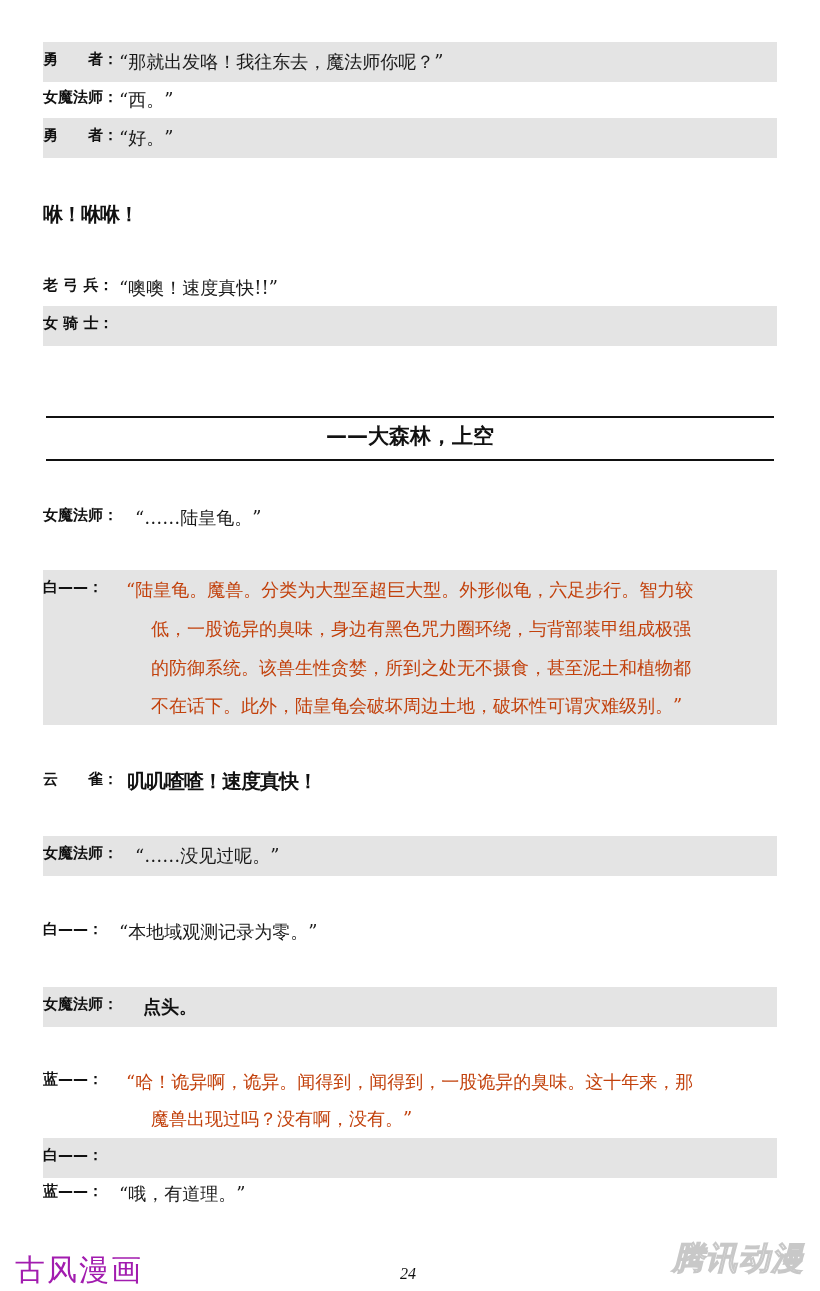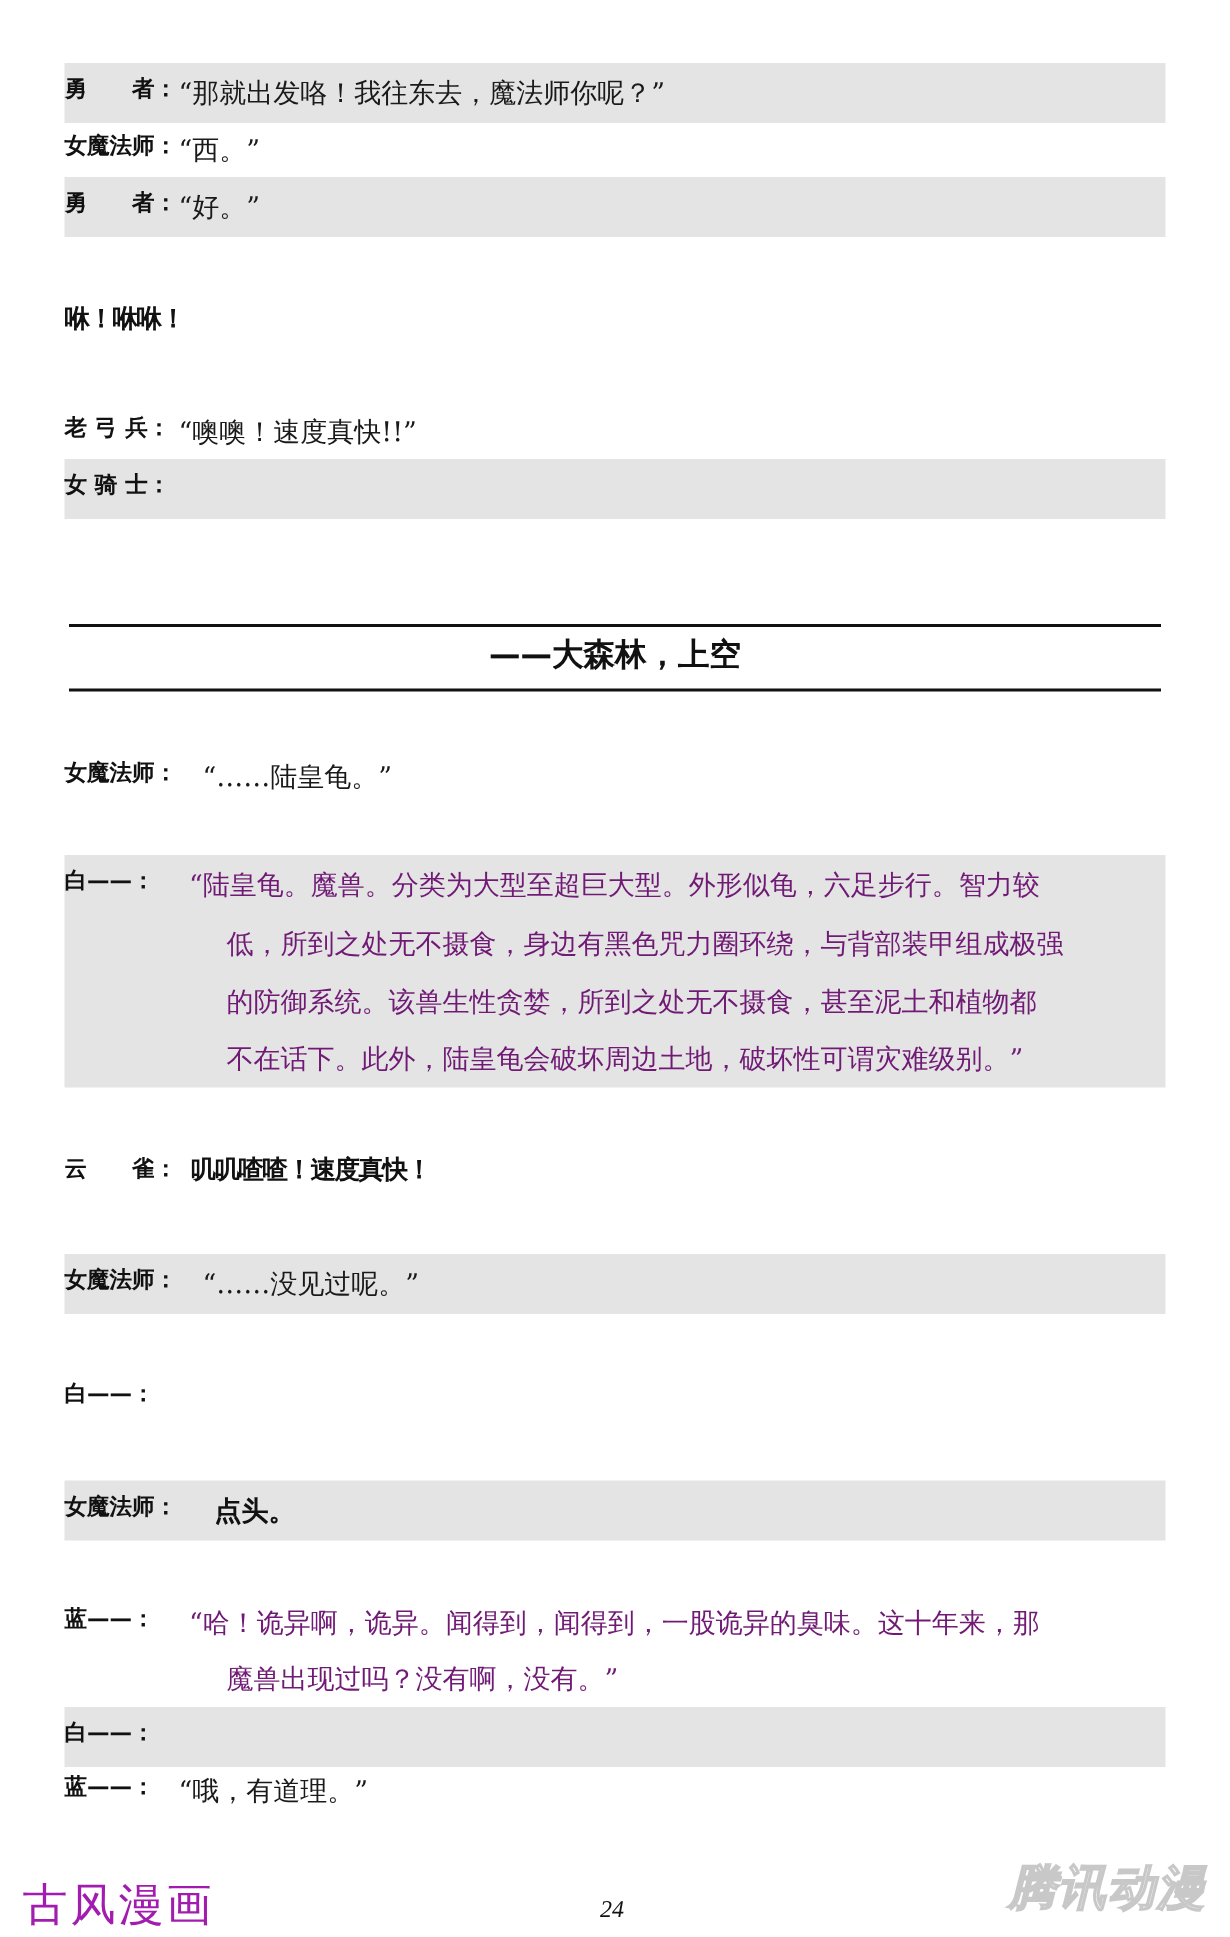--- a/index.html
+++ b/index.html
@@ -14,25 +14,25 @@
     font-family: "DejaVu Sans", "Liberation Sans", sans-serif;
     font-weight: bold; font-size: 15px; color: #111;
     white-space: nowrap; flex: 0 0 auto;
   }
   .txt {
     font-family: "DejaVu Serif", "Liberation Serif", serif;
     font-size: 18px; color: #1a1a1a; white-space: nowrap;
   }
   .sfx {
     font-family: "DejaVu Sans", "Liberation Sans", sans-serif;
-    font-weight: bold; font-size: 17px; color: #111; letter-spacing: -1px;
+    font-weight: bold; font-size: 20px; color: #111; letter-spacing: -1px;
   }
   .para {
     position: absolute; font-family: "DejaVu Serif", "Liberation Serif", serif;
-    font-size: 18px; color: #701a75; white-space: nowrap;
+    font-size: 18px; color: #c2410c; white-space: nowrap;
   }
   .hline { position: absolute; left: 46px; width: 728px; height: 2px; background: #111; }
   .heading {
     position: absolute; left: 0; width: 820px; top: 422px; text-align: center;
     font-family: "DejaVu Sans", "Liberation Sans", sans-serif;
     font-weight: bold; font-size: 21px; color: #111; box-sizing: border-box;
   }
   .footer-logo {
     position: absolute; left: 15px; top: 1250px;
     font-family: "DejaVu Serif", "Liberation Serif", serif;
@@ -84,36 +84,37 @@
 
 <div class="row" style="top:500px;height:36px;padding-top:6px;">
   <span class="spk" style="width:92px">女魔法师：</span>
   <span class="txt">“……陆皇龟。”</span>
 </div>
 
 <div class="row shade" style="top:570px;height:155px;padding-top:8px;">
   <span class="spk" style="width:76px">白——：</span>
 </div>
 <div class="para" style="left:126px;top:578px;">“陆皇龟。魔兽。分类为大型至超巨大型。外形似龟，六足步行。智力较</div>
-<div class="para" style="left:151px;top:617px;">低，所到之处无不摄食，身边有黑色咒力圈环绕，与背部装甲组成极强</div>
+<div class="para" style="left:151px;top:617px;">低，一股诡异的臭味，身边有黑色咒力圈环绕，与背部装甲组成极强</div>
 <div class="para" style="left:151px;top:656px;">的防御系统。该兽生性贪婪，所到之处无不摄食，甚至泥土和植物都</div>
 <div class="para" style="left:151px;top:694px;">不在话下。此外，陆皇龟会破坏周边土地，破坏性可谓灾难级别。”</div>
 
 <div class="row" style="top:768px;height:32px;">
   <span class="spk" style="width:84px;padding-top:2px;">云　　雀：</span>
   <span class="sfx">叽叽喳喳！速度真快！</span>
 </div>
 
 <div class="row shade" style="top:836px;height:40px;padding-top:8px;">
   <span class="spk" style="width:92px">女魔法师：</span>
   <span class="txt">“……没见过呢。”</span>
 </div>
 
 <div class="row" style="top:916px;height:36px;padding-top:4px;">
   <span class="spk" style="width:76px">白——：</span>
+  <span class="txt">“本地域观测记录为零。”</span>
 </div>
 
 <div class="row shade" style="top:987px;height:40px;padding-top:8px;">
   <span class="spk" style="width:100px">女魔法师：</span>
   <span class="sfx" style="letter-spacing:0;font-size:18px;">点头。</span>
 </div>
 
 <div class="row" style="top:1066px;height:36px;padding-top:4px;">
   <span class="spk" style="width:76px">蓝——：</span>
 </div>

